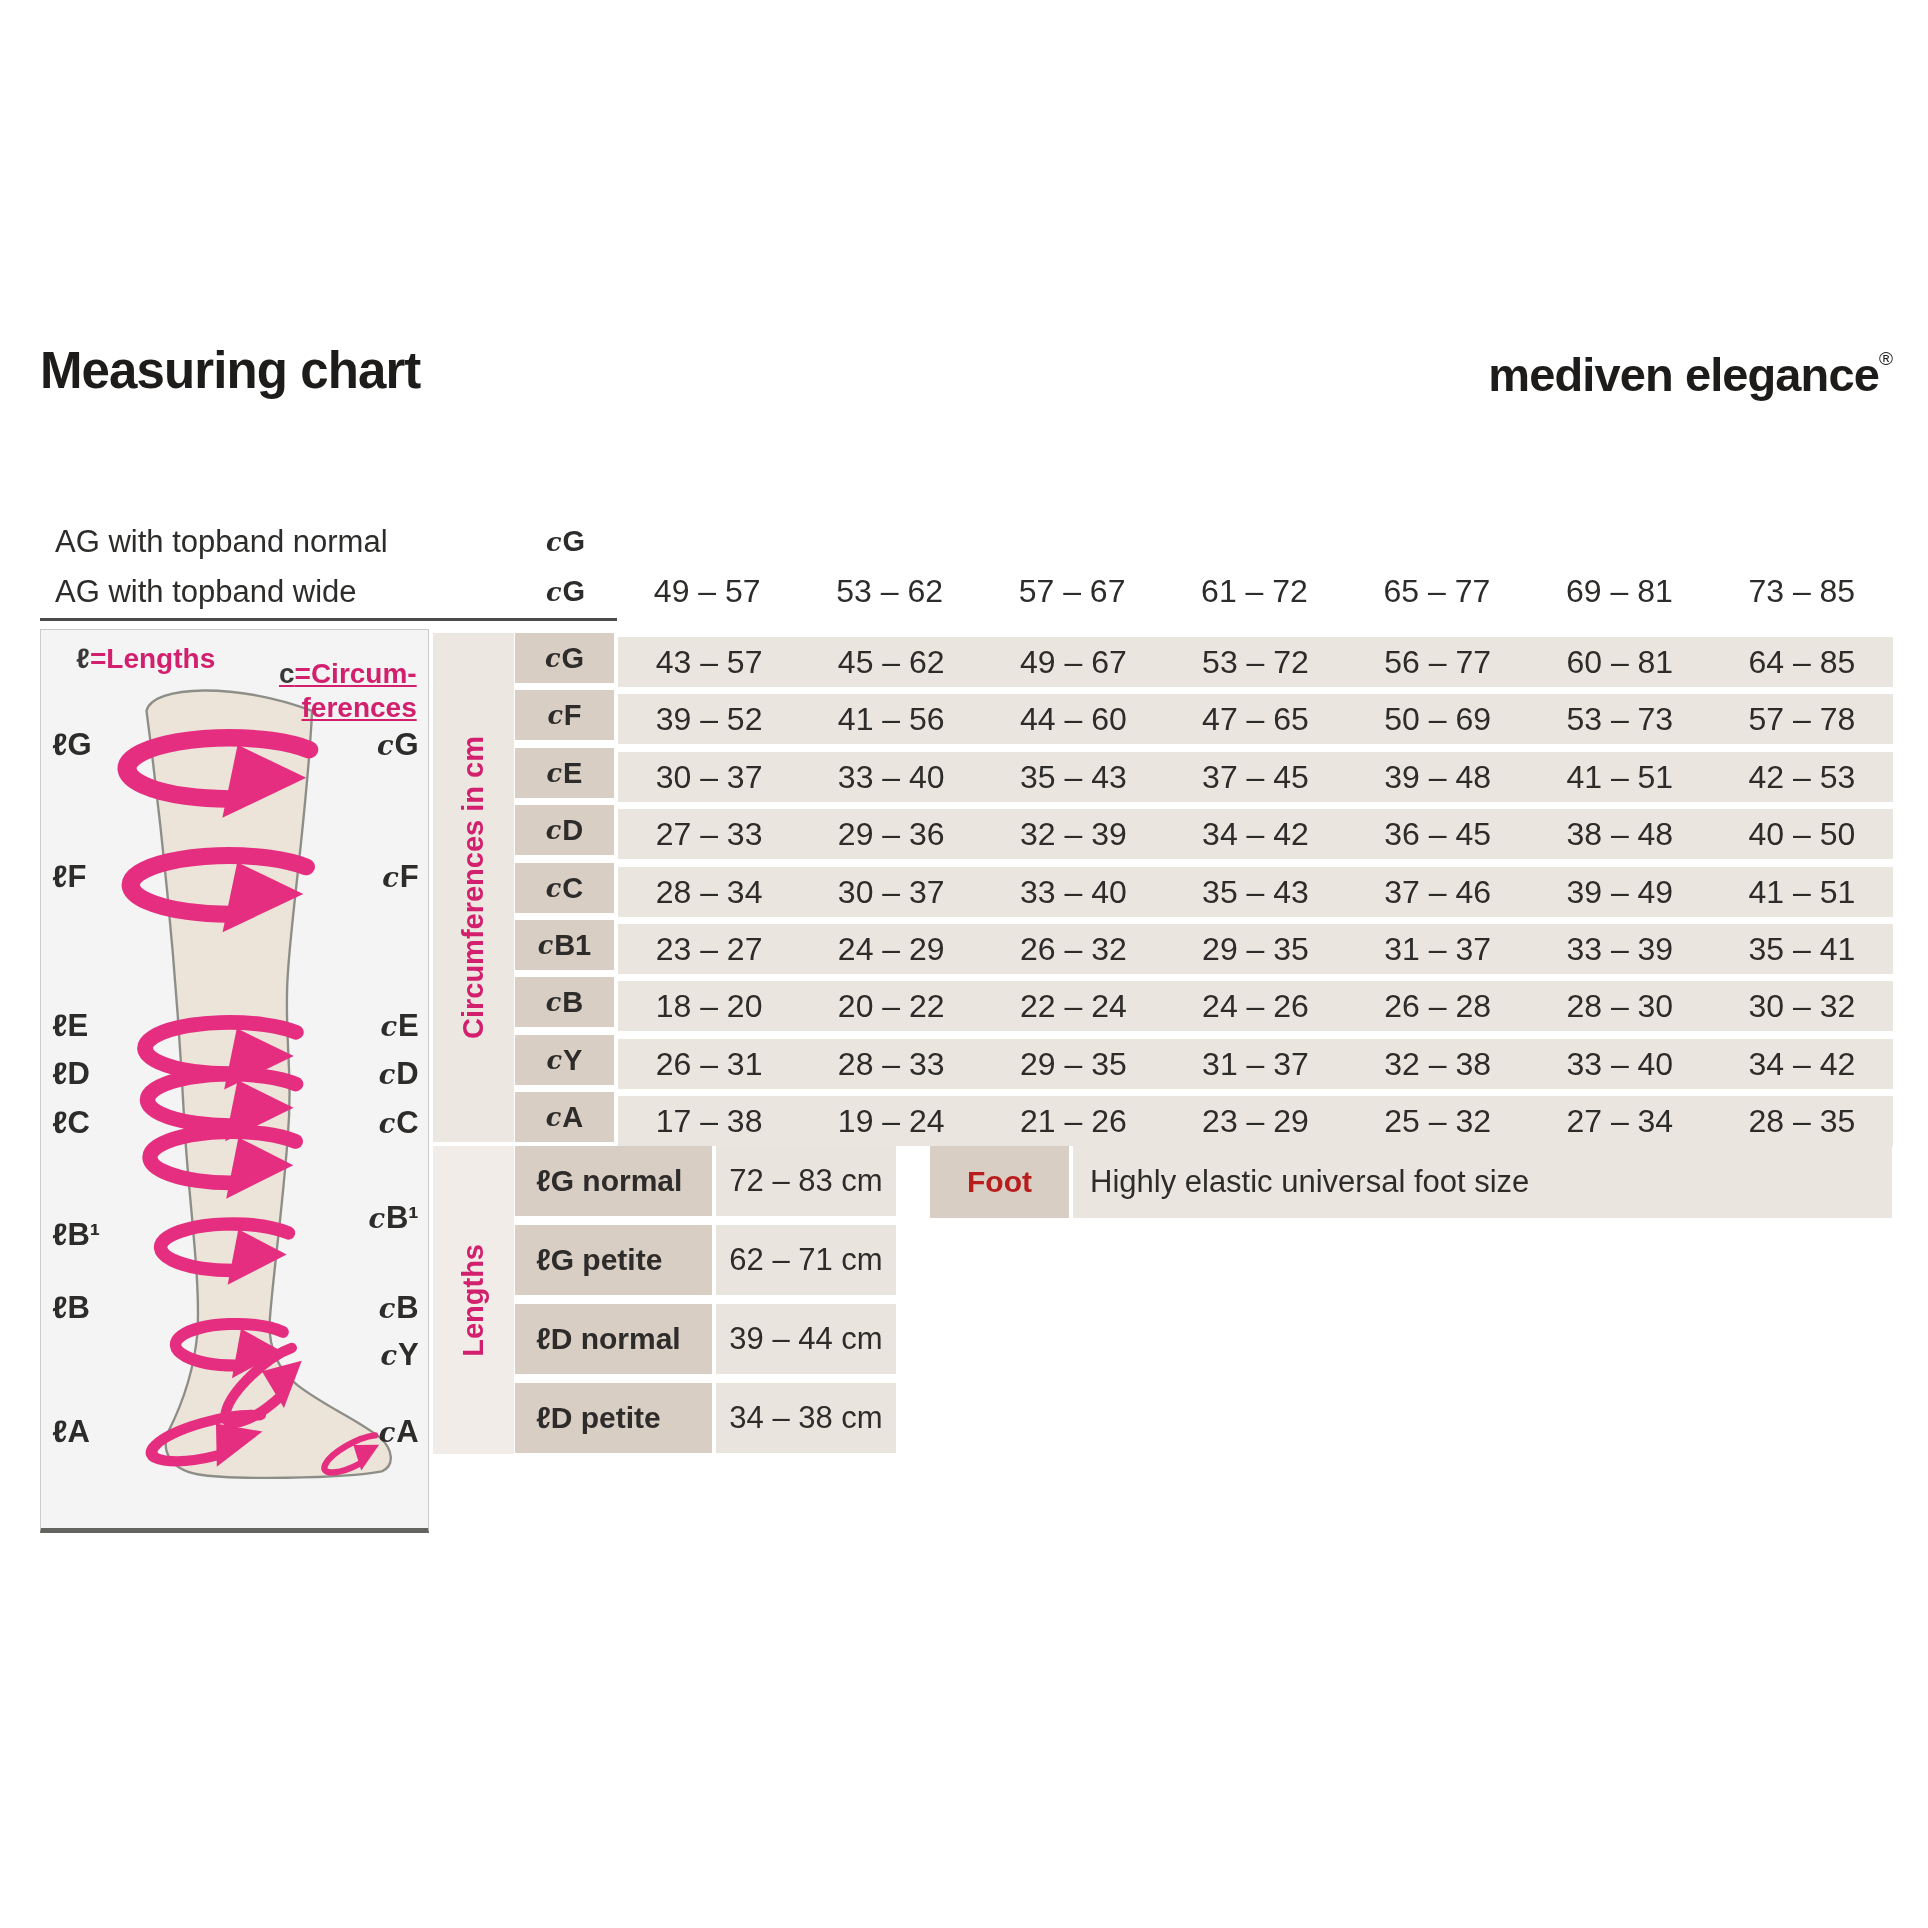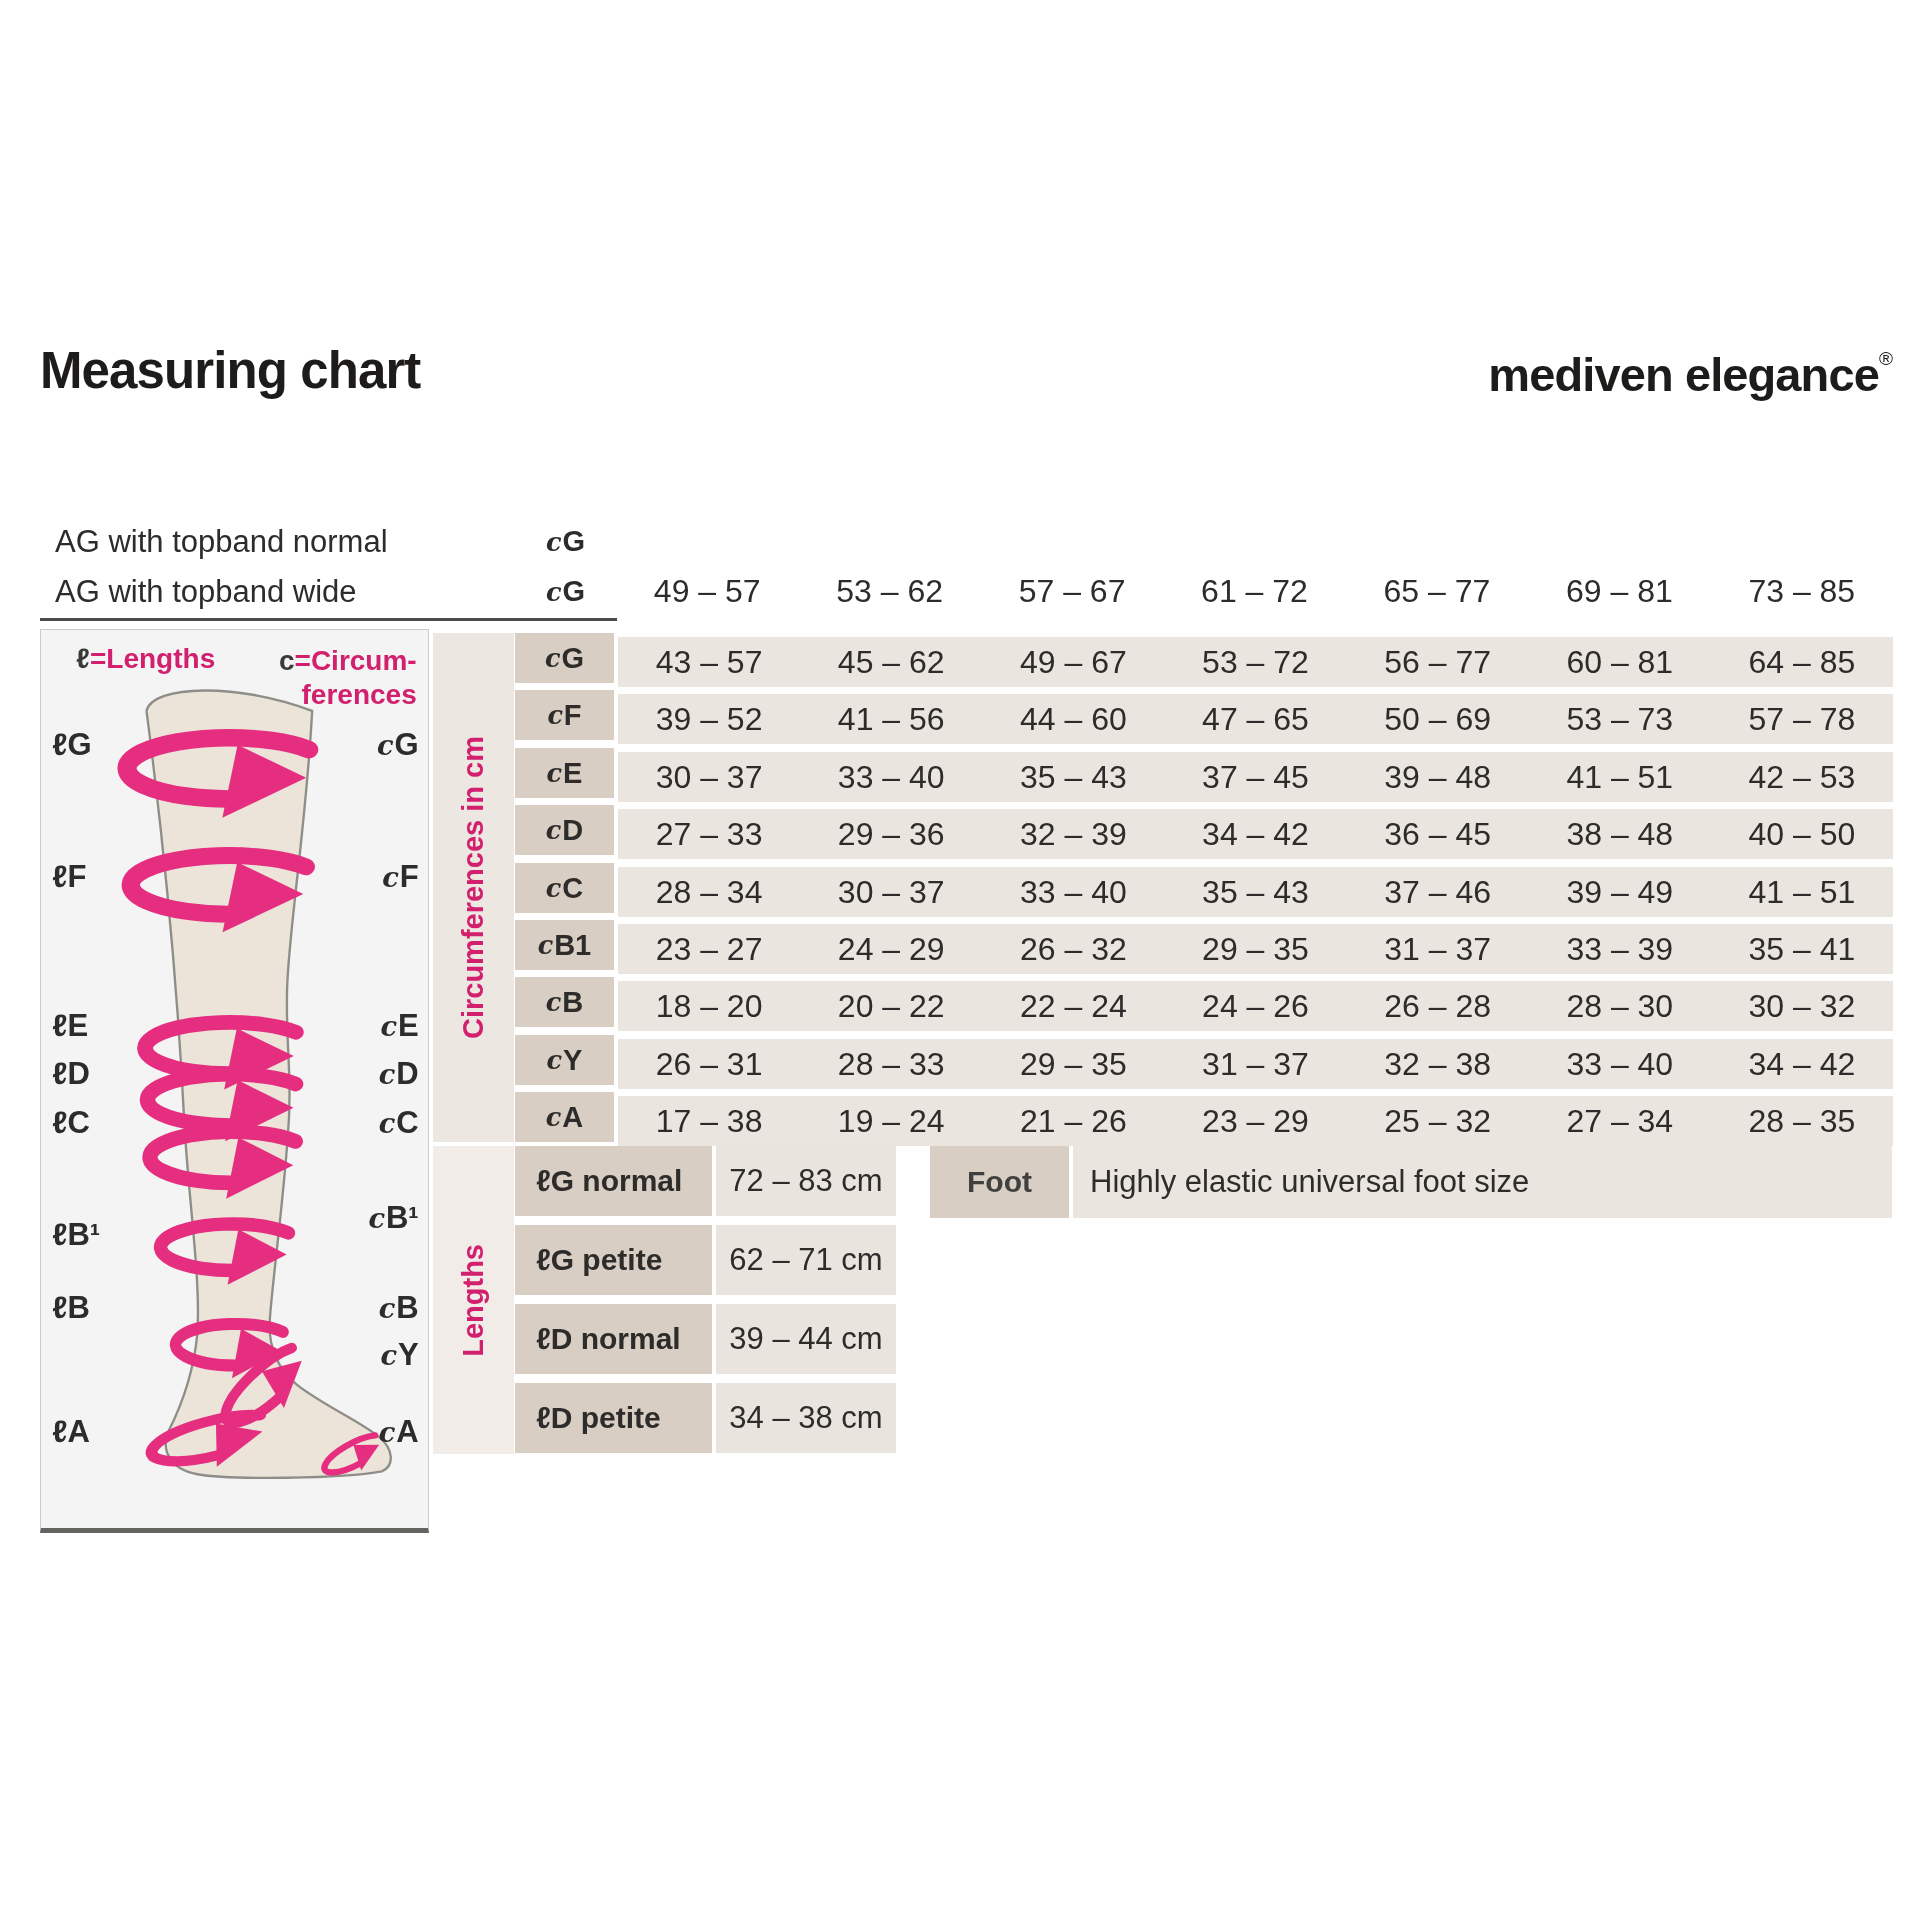--- a/index.html
+++ b/index.html
@@ -48,29 +48,29 @@
   
   .lrow{position:absolute;left:515px;width:380px;height:70px;}
   .lrow .llbl{position:absolute;left:0;top:0;width:197px;height:100%;background:#d8cec3;
               display:flex;align-items:center;padding-left:21px;box-sizing:border-box;
               font-size:30px;font-weight:700;color:#2d2c2a;}
   .lrow .lval{position:absolute;left:201px;top:0;width:180px;height:100%;background:#e9e4de;
               display:flex;align-items:center;justify-content:center;font-size:31px;color:#2d2c2a;}
 
   
   .foot-lbl{position:absolute;left:930px;top:1146px;width:139px;height:72px;background:#d8cec3;
-            display:flex;align-items:center;justify-content:center;font-size:30px;font-weight:700;color:#404040;}
+            display:flex;align-items:center;justify-content:center;font-size:30px;font-weight:700;color:#b91c1c;}
   .foot-val{position:absolute;left:1073px;top:1146px;width:819px;height:72px;background:#eae5df;
             display:flex;align-items:center;padding-left:17px;box-sizing:border-box;font-size:31px;color:#2d2c2a;}
 
   
   .diag{position:absolute;left:40px;top:629px;width:389px;height:904px;background:#f3f4f3;
         border:0.9px solid #cbcbc9;border-bottom:5.6px solid #636360;box-sizing:border-box;}
   .lg1{position:absolute;left:11.3px;top:13px;font-size:28px;font-weight:700;color:#d2206e;margin-left:24px;}
-  .lg2{position:absolute;right:11.3px;top:14px;font-size:28px;font-weight:700;color:#d2206e;text-align:right;line-height:34px;}
+  .lg2{position:absolute;right:11.3px;top:27px;font-size:28px;font-weight:700;color:#d2206e;text-align:right;line-height:34px;text-decoration:underline;}
   .lg1 .gsym,.lg2 .gsym{color:#3a3938;}
   .dlbl{position:absolute;font-size:31px;font-weight:700;color:#2d2c2a;line-height:34px;}
   .dlbl.L{left:11.3px;}
   .dlbl.R{right:9.4px;text-align:right;}
   .legsvg{position:absolute;left:0;top:0;}
 </style>
 </head>
 <body>
 
 <div id="page">

